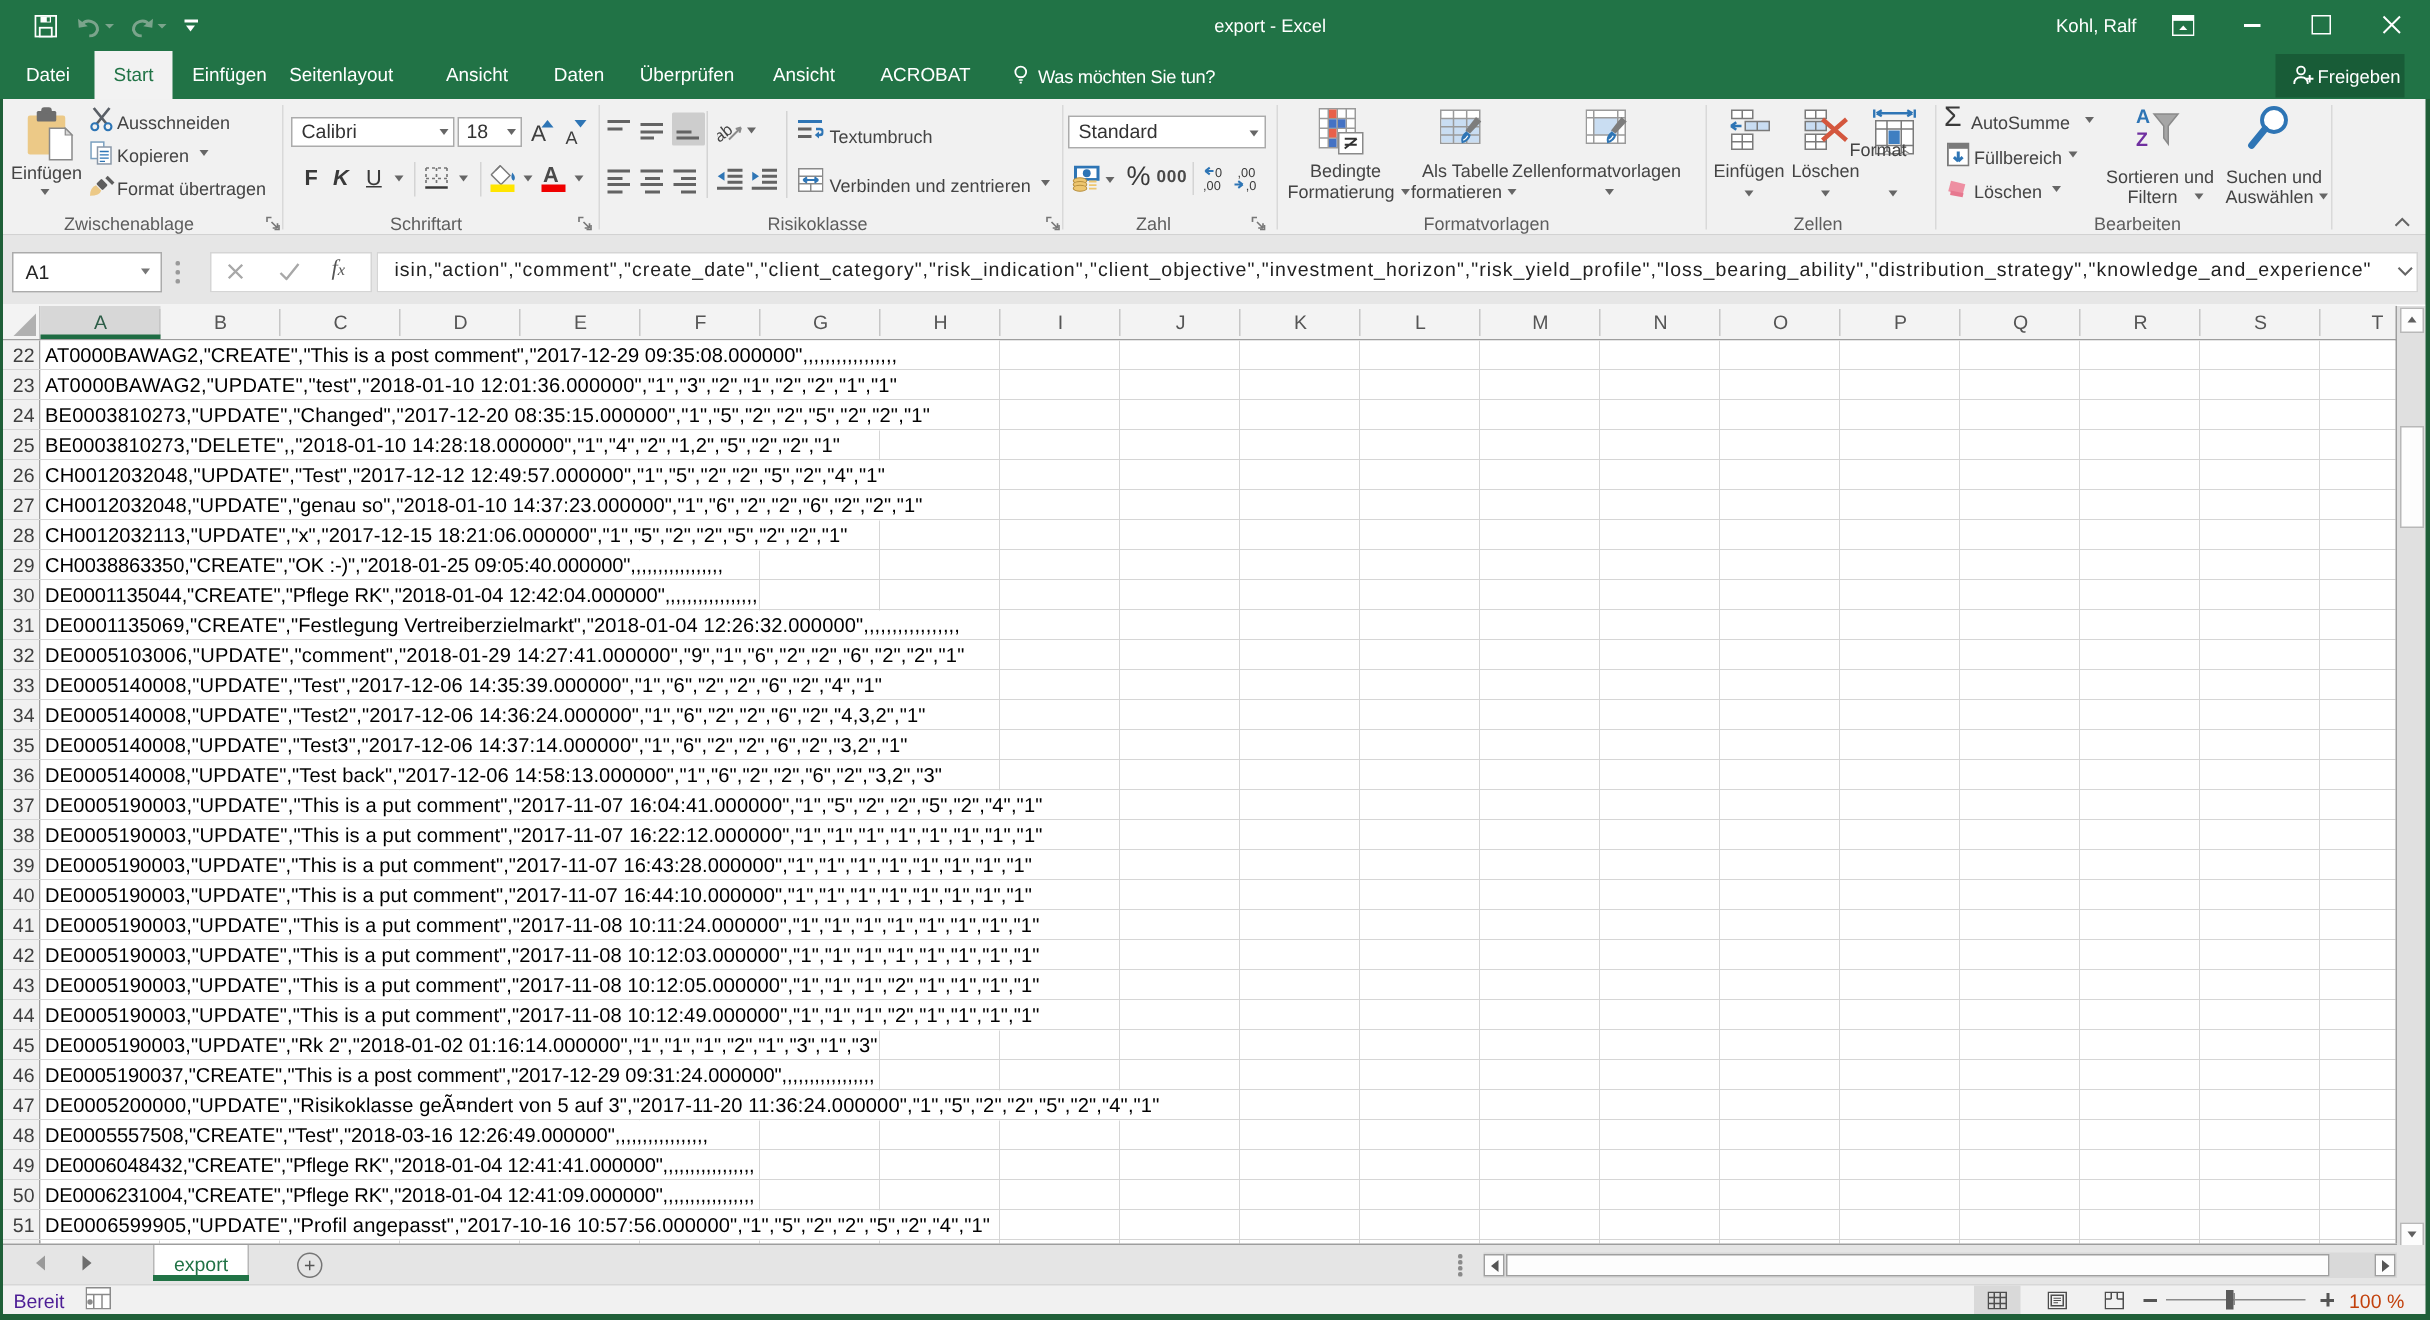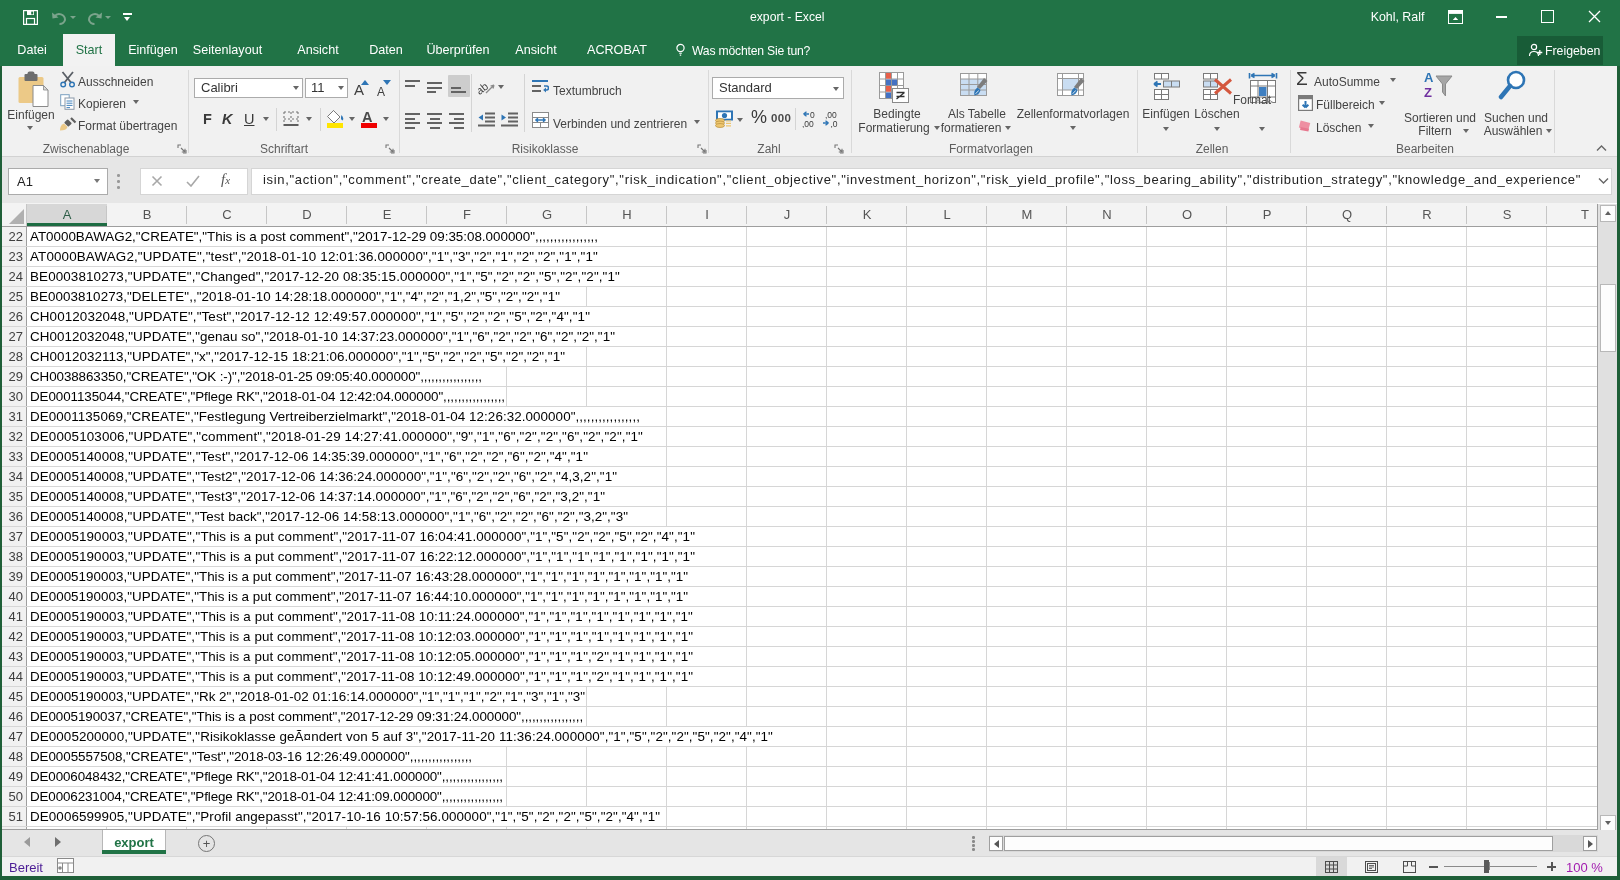--- a/index.html
+++ b/index.html
@@ -30,21 +30,21 @@
 <path d="M1 1.5 L1.5 7.5 L7.5 6.5 Z" fill="#7ba48c"></path>
   </svg>
 <div class="abs" style="left:70px;top:16px;width:0;height:0;border-left:3px solid transparent;border-right:3px solid transparent;border-top:3.5px solid #7ba48c"></div>
 <svg class="ic" style="left:86px;top:11px" width="17" height="14" viewBox="0 0 17 14">
 <path d="M13.5 5.5 A5.8 5.8 0 0 0 3 9 A5.8 5.8 0 0 0 8.5 13" fill="none" stroke="#7ba48c" stroke-width="2"></path>
 <path d="M16 1.5 L15.5 7.5 L9.5 6.5 Z" fill="#7ba48c"></path>
   </svg>
 <div class="abs" style="left:105px;top:16px;width:0;height:0;border-left:3px solid transparent;border-right:3px solid transparent;border-top:3.5px solid #7ba48c"></div>
 <div class="abs" style="left:123px;top:13px;width:9px;height:1.6px;background:#fff"></div>
 <div class="abs" style="left:124px;top:17px;width:0;height:0;border-left:3.5px solid transparent;border-right:3.5px solid transparent;border-top:4px solid #fff"></div>
-<div class="abs tt" style="left:750px;top:10px;width:160px;text-align:left;font-size:12.2px">export - Excel</div>
+<div class="abs tt" style="left:724px;top:10px;width:160px;text-align:right;font-size:12.2px">export - Excel</div>
 <div class="abs tt" style="left:1340px;top:10px;width:115px;text-align:center;font-size:12.4px">Kohl, Ralf</div>
 <svg class="ic" style="left:1448px;top:10px" width="15" height="14" viewBox="0 0 15 14">
 <rect x="0.5" y="0.5" width="14" height="13" fill="none" stroke="#fff"></rect>
 <rect x="0.5" y="0.5" width="14" height="3.4" fill="#fff"></rect>
 <path d="M7.5 10 L4.8 7 L10.2 7 Z" fill="#fff" transform="rotate(180 7.5 8.5)"></path>
   </svg>
 <div class="abs" style="left:1496px;top:16px;width:11px;height:1.6px;background:#fff"></div>
 <div class="abs" style="left:1541px;top:10px;width:13px;height:13px;border:1.3px solid #fff"></div>
 <svg class="ic" style="left:1588px;top:10px" width="13" height="13" viewBox="0 0 13 13">
 <path d="M1 1 L12 12 M12 1 L1 12" stroke="#fff" stroke-width="1.3"></path>
@@ -130,21 +130,21 @@
 <div class="rtext" style="left:78px;top:97px">Kopieren</div>
 <div class="dd" style="left:133px;top:100px"></div>
 <svg class="ic" style="left:59px;top:117px" width="18" height="15" viewBox="0 0 18 15">
 <path d="M1 13.5 Q1 8 5 6.5 L8.5 10 Q7.5 13.5 1 13.5 Z" fill="#ecc987"></path>
 <rect x="6" y="3.5" width="6" height="5" rx="0.8" fill="#5e5e5e" transform="rotate(45 9 6)"></rect>
 <path d="M12 1 L16.5 5.5" stroke="#5e5e5e" stroke-width="2.2"></path>
   </svg>
 <div class="rtext" style="left:78px;top:119px">Format übertragen</div>
 <div class="cb" style="left:194px;top:78px;width:109px;height:20px;line-height:18px;padding-left:6px">Calibri</div>
 <div class="dd" style="left:293px;top:86px"></div>
-<div class="cb" style="left:305px;top:78px;width:43px;height:20px;line-height:18px;padding-left:5px">11</div>
+<div class="cb" style="left:305px;top:78px;width:43px;height:20px;line-height:18px;padding-left:5px">18</div>
 <div class="dd" style="left:338px;top:86px"></div>
 <div class="abs" style="left:354px;top:81px;font-size:15px;color:#3f3f3f">A</div>
 <div class="abs" style="left:361px;top:80px;width:0;height:0;border-left:4.5px solid transparent;border-right:4.5px solid transparent;border-bottom:5px solid #2e75b5"></div>
 <div class="abs" style="left:377px;top:85px;font-size:12px;color:#3f3f3f">A</div>
 <div class="abs" style="left:383px;top:80px;width:0;height:0;border-left:4.5px solid transparent;border-right:4.5px solid transparent;border-top:5px solid #2e75b5"></div>
 <div class="abs" style="left:203px;top:111px;font-size:14.5px;font-weight:bold;color:#3a3a3a">F</div>
 <div class="abs" style="left:222px;top:111px;font-size:14.5px;font-style:italic;font-weight:bold;color:#3a3a3a">K</div>
 <div class="abs" style="left:244px;top:111px;font-size:14.5px;text-decoration:underline;color:#3a3a3a">U</div>
 <div class="dd" style="left:263px;top:117px"></div>
 <div class="abs" style="left:276px;top:108px;width:1px;height:23px;background:#d4d4d4"></div>
@@ -268,21 +268,21 @@
 <svg class="ic" style="left:1057px;top:71px" width="32" height="32" viewBox="0 0 32 32">
     <rect x="0.5" y="2.5" width="26" height="22" fill="#fff" stroke="#9a9a9a"></rect>
     <rect x="5" y="7" width="17" height="12" fill="#c9ddf2"></rect>
     <path d="M0.5 7.5 H26.5 M0.5 19 H26.5 M5.5 2.5 V24.5 M21.5 2.5 V24.5" stroke="#9a9a9a"></path>
     <g>
       <path d="M17 16 L24 7 L27.5 10 L20 18 Z" fill="#7d7d7d"></path>
       <path d="M14.5 24.5 Q13 20 17.5 16.5 L20.5 19 Q19.5 23.5 14.5 24.5 Z" fill="#2e75b5"></path>
       <path d="M15.5 22.5 Q17.5 21.5 18.5 19.5" stroke="#fff" stroke-width="0.8" fill="none"></path>
     </g>
   </svg>
-<div class="rtext" style="left:1008px;top:107px;width:130px;text-align:center">Zellenformatvorlagen</div>
+<div class="rtext" style="left:1008px;top:107px;width:130px;">Zellenformatvorlagen</div>
 <div class="dd" style="left:1070px;top:126px"></div>
 <svg class="ic" style="left:1152px;top:72px" width="30" height="30" viewBox="0 0 30 30">
     <rect x="2.5" y="1.5" width="14" height="5.5" fill="#fff" stroke="#7a7a7a"></rect>
     <path d="M9.5 1.5 V7" stroke="#7a7a7a"></path>
     <path d="M9 12 L2 12 M2 12 L5.5 9.5 M2 12 L5.5 14.5" stroke="#2e75b5" stroke-width="1.8" fill="none"></path>
     <rect x="11.5" y="9" width="16" height="6" fill="#c9ddf2" stroke="#7a7a7a"></rect>
     <path d="M19.5 9 V15" stroke="#7a7a7a"></path>
     <rect x="2.5" y="17.5" width="14" height="10" fill="#fff" stroke="#7a7a7a"></rect>
     <path d="M9.5 17.5 V27.5 M2.5 22.5 H16.5" stroke="#7a7a7a"></path>
   </svg>
@@ -473,21 +473,21 @@
 <div class="abs" style="left:1600px;top:205px;width:16px;height:17px;background:#fdfdfd;border:1px solid #b8b8b8"></div>
 <div class="abs" style="left:1604.5px;top:211px;width:0;height:0;border-left:3.5px solid transparent;border-right:3.5px solid transparent;border-bottom:4.5px solid #606060"></div>
 <div class="abs" style="left:1600px;top:284px;width:16px;height:68px;background:#fdfdfd;border:1px solid #b8b8b8"></div>
 <div class="abs" style="left:1600px;top:815px;width:16px;height:16px;background:#fdfdfd;border:1px solid #b8b8b8"></div>
 <div class="abs" style="left:1604.5px;top:821px;width:0;height:0;border-left:3.5px solid transparent;border-right:3.5px solid transparent;border-top:4.5px solid #606060"></div>
 <div class="abs" style="left:0;top:830px;width:1620px;height:26px;background:#e5e5e5"></div>
 <div class="abs" style="left:24px;top:837px;width:0;height:0;border-top:5px solid transparent;border-bottom:5px solid transparent;border-right:6px solid #9a9a9a"></div>
 <div class="abs" style="left:55px;top:837px;width:0;height:0;border-top:5px solid transparent;border-bottom:5px solid transparent;border-left:6px solid #6e6e6e"></div>
 <div class="abs" style="left:102px;top:830px;width:64px;height:24px;background:#fff;border-left:1px solid #b7b7b7;border-right:1px solid #b7b7b7"></div>
 <div class="abs" style="left:102px;top:850px;width:64px;height:4px;background:#217346"></div>
-<div class="abs" style="left:102px;top:835px;width:64px;text-align:center;font-size:13px;font-weight:bold;color:#217346">export</div>
+<div class="abs" style="left:102px;top:835px;width:64px;text-align:center;font-size:13px;font-weight:normal;color:#217346">export</div>
 <div class="abs" style="left:198px;top:835px;width:17px;height:17px;border:1px solid #757575;border-radius:50%;color:#555;font-size:13px;line-height:15px;text-align:center">+</div>
 <div class="abs" style="left:989px;top:835px;width:609px;height:17px;background:#d9d9d9"></div>
 <div class="abs" style="left:972px;top:836px;width:2.5px;height:2.5px;border-radius:50%;background:#8a8a8a"></div>
 <div class="abs" style="left:972px;top:840px;width:2.5px;height:2.5px;border-radius:50%;background:#8a8a8a"></div>
 <div class="abs" style="left:972px;top:844px;width:2.5px;height:2.5px;border-radius:50%;background:#8a8a8a"></div>
 <div class="abs" style="left:972px;top:848px;width:2.5px;height:2.5px;border-radius:50%;background:#8a8a8a"></div>
 <div class="abs" style="left:989px;top:836px;width:14px;height:15px;background:#fdfdfd;border:1px solid #9f9f9f"></div>
 <div class="abs" style="left:993.5px;top:839.5px;width:0;height:0;border-top:4px solid transparent;border-bottom:4px solid transparent;border-right:5px solid #555"></div>
 <div class="abs" style="left:1004px;top:836px;width:549px;height:15px;background:#fdfdfd;border:1px solid #9f9f9f"></div>
 <div class="abs" style="left:1583px;top:836px;width:14px;height:15px;background:#fdfdfd;border:1px solid #9f9f9f"></div>
@@ -512,17 +512,17 @@
 <svg class="ic" style="left:1403px;top:861px" width="13" height="12" viewBox="0 0 13 12">
 <rect x="0.5" y="0.5" width="12" height="11" fill="none" stroke="#4d4d4d"></rect>
 <path d="M4.5 0.5 V5 M4.5 5 H0.5 M8.5 0.5 V5 M8.5 5 H12.5" stroke="#4d4d4d" fill="none"></path>
   </svg>
 <div class="abs" style="left:1429px;top:865.5px;width:9px;height:2px;background:#555"></div>
 <div class="abs" style="left:1444px;top:866px;width:93px;height:1px;background:#8a8a8a"></div>
 <div class="abs" style="left:1489px;top:862px;width:1px;height:8px;background:#8a8a8a"></div>
 <div class="abs" style="left:1484px;top:860px;width:5px;height:13px;background:#5a5a5a"></div>
 <div class="abs" style="left:1547px;top:865.5px;width:9px;height:2px;background:#555"></div>
 <div class="abs" style="left:1550.5px;top:862px;width:2px;height:9px;background:#555"></div>
-<div class="abs" style="left:1566px;top:860px;font-size:13px;color:#a21caf">100 %</div>
+<div class="abs" style="left:1566px;top:860px;font-size:13px;color:#c2410c">100 %</div>
 
 <div class="abs" style="left:0;top:66px;width:2px;height:810px;background:#1f5f38;z-index:9"></div>
 <div class="abs" style="left:1617px;top:66px;width:3px;height:810px;background:#1f5f38;z-index:9"></div>
 <div class="abs" style="left:0;top:876px;width:1620px;height:4px;background:#1f5f38;z-index:9"></div>
 
 </body></html>

